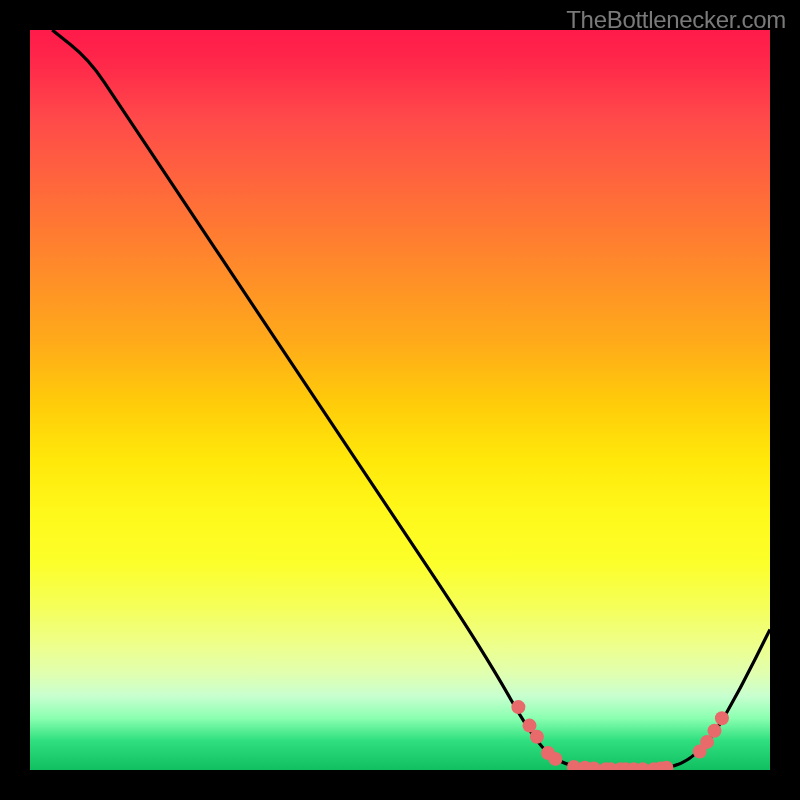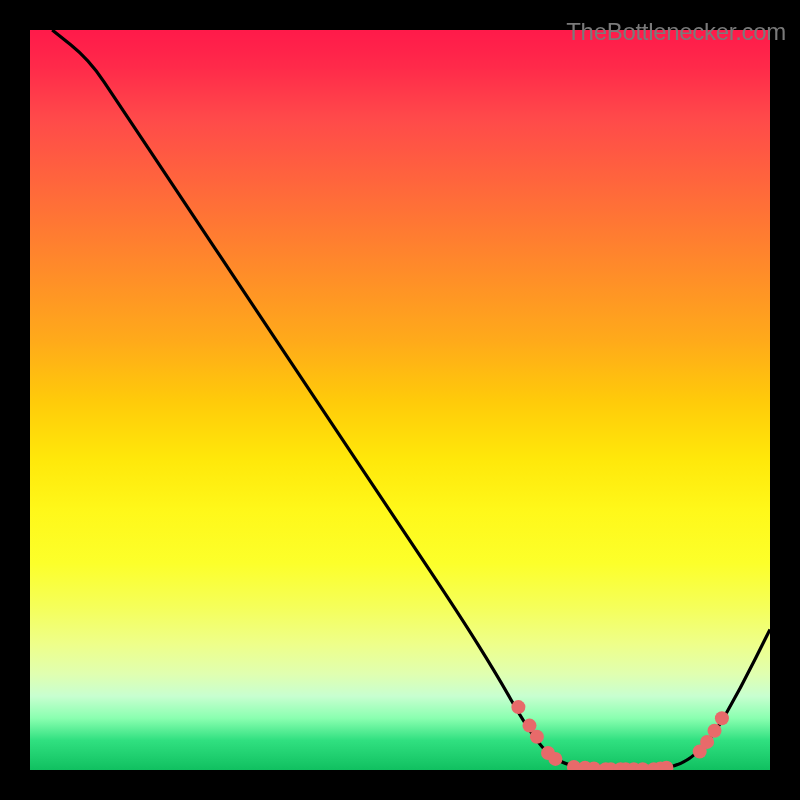--- a/index.html
+++ b/index.html
@@ -6,21 +6,21 @@
   body {
     width: 800px;
     height: 800px;
     background: #000;
     position: relative;
     overflow: hidden;
     font-family: Arial, sans-serif;
   }
   .attribution {
     position: absolute;
-    top: 18px;
+    top: 6px;
     right: 14px;
     font-size: 24px;
     color: #7a7a7a;
     font-weight: 500;
     letter-spacing: -0.3px;
     z-index: 10;
   }
   .plot-area {
     position: absolute;
     left: 30px;

